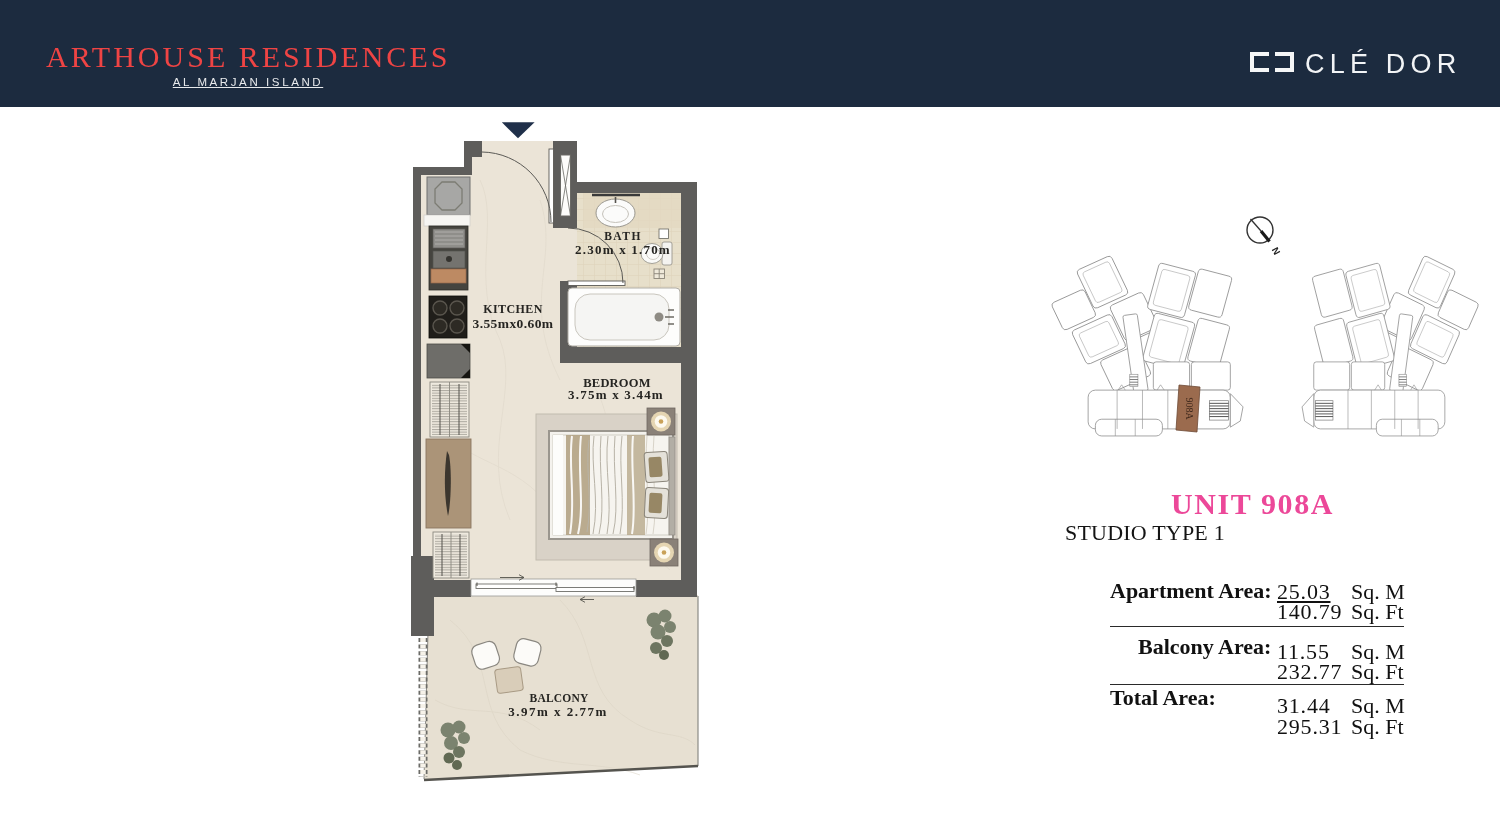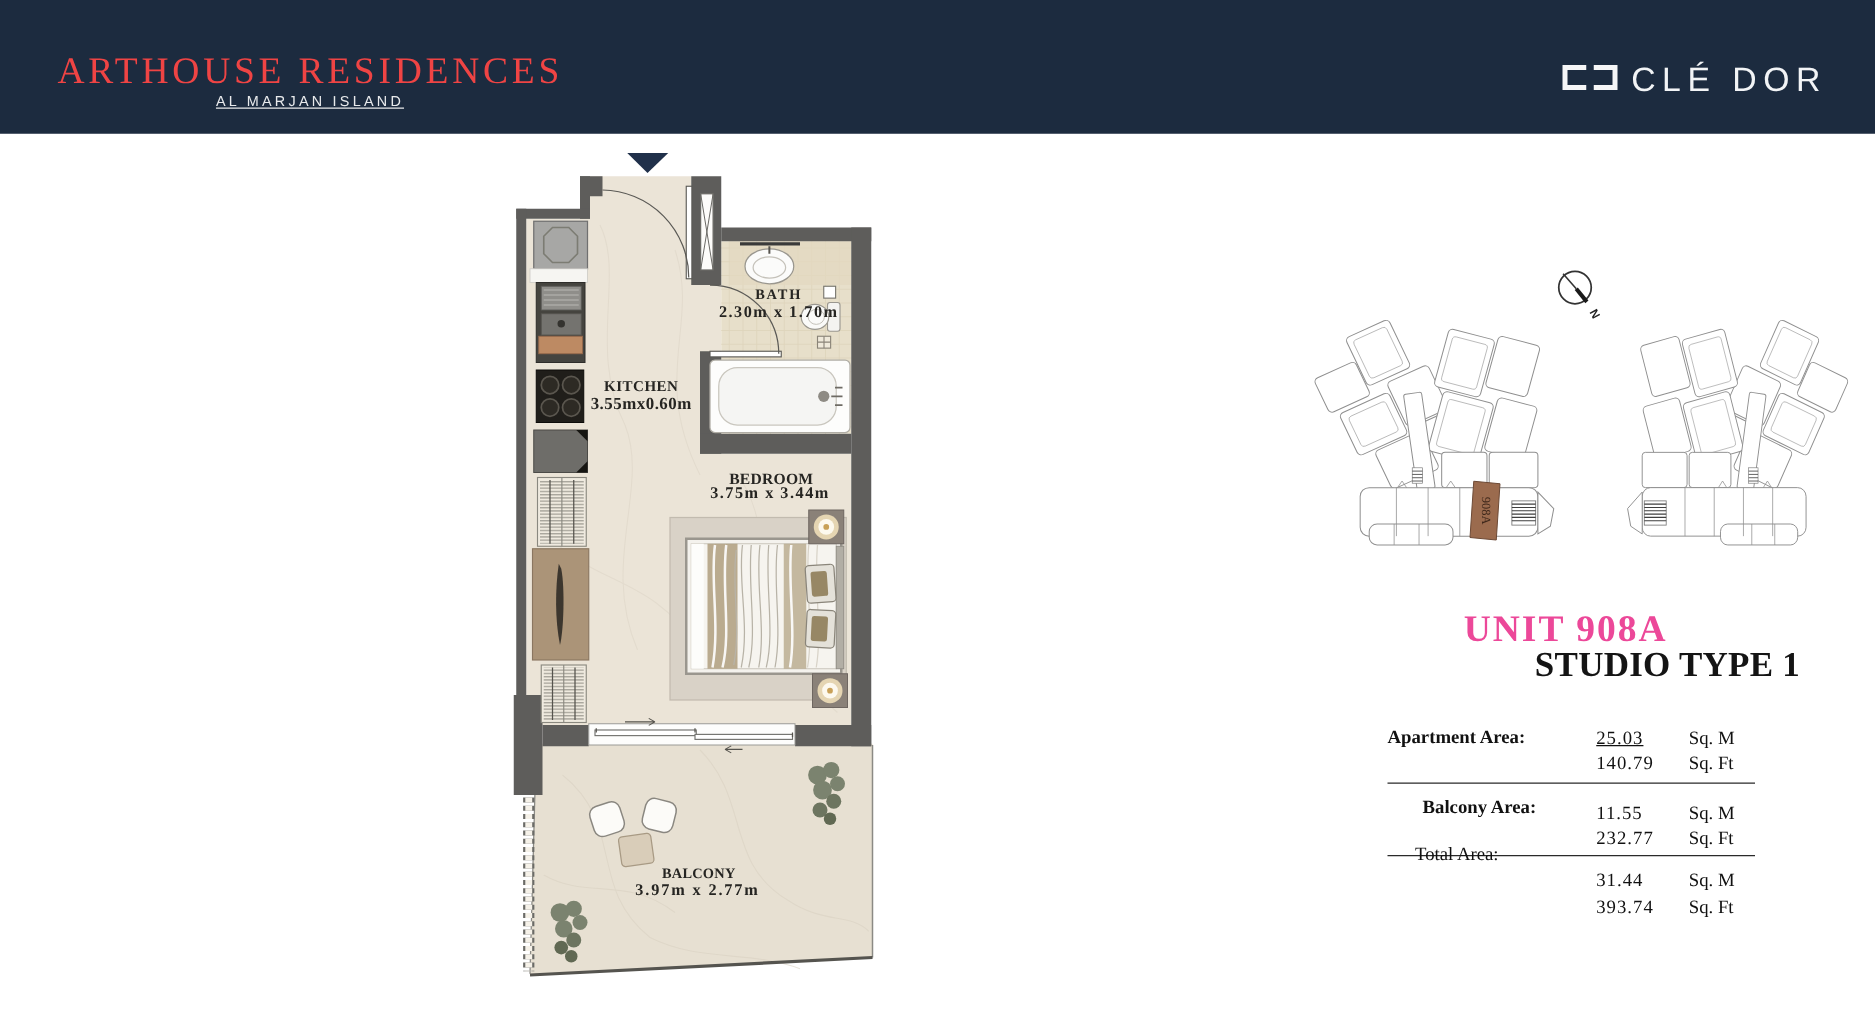--- a/index.html
+++ b/index.html
@@ -366,39 +366,39 @@
   <g>
     <circle cx="1260" cy="230" r="13" fill="none" stroke="#333333" stroke-width="1.4"></circle>
     <path d="M1250.5,219 L1261,231" stroke="#333333" stroke-width="1.3" fill="none"></path>
     <path d="M1261,231 L1269.5,241.5" stroke="#1a1a1a" stroke-width="3.2" fill="none"></path>
     <text x="1271.5" y="249.5" font-family="Liberation Sans,sans-serif" font-size="9.5" font-weight="bold" fill="#222222" transform="rotate(62 1271.5 249.5)">N</text>
   </g>
 </svg>
 
 <div class="abs" style="left:1065px;top:488.5px;width:375px;text-align:center;color:#ec4899;
      font-size:30px;letter-spacing:1.6px;font-weight:bold;line-height:30px;">UNIT 908A</div>
-<div class="abs" style="left:1065px;top:518px;width:375px;text-align:right;color:#141414;
-     font-size:28px;letter-spacing:0.2px;font-weight:bold;line-height:30px;">STUDIO TYPE 1</div>
-
-<div class="abs" style="left:1110px;top:579.5px;width:300px;height:165px;color:#111;font-size:15px;line-height:21px;">
+<div class="abs" style="left:1065px;top:518px;width:375px;text-align:left;color:#141414;
+     font-size:22px;letter-spacing:0.2px;font-weight:normal;line-height:30px;">STUDIO TYPE 1</div>
+
+<div class="abs" style="left:1110px;top:579.5px;width:300px;height:165px;color:#111;font-size:22px;line-height:21px;">
 
   <span class="abs" style="left:0;top:0;font-weight:bold;">Apartment Area:</span>
   <span class="abs" style="left:167px;top:1px;letter-spacing:0.8px;text-decoration:underline;">25.03</span>
   <span class="abs" style="left:241px;top:1px;">Sq. M</span>
   <span class="abs" style="left:167px;top:21.5px;letter-spacing:0.8px;">140.79</span>
   <span class="abs" style="left:241px;top:21.5px;">Sq. Ft</span>
 
   <div class="abs" style="left:0;top:46.8px;width:294px;border-top:1.8px solid #2a2a2a;"></div>
 
   <span class="abs" style="left:0;top:56.3px;font-weight:bold;margin-left:28px;">Balcony Area:</span>
   <span class="abs" style="left:167px;top:61px;letter-spacing:0.8px;">11.55</span>
   <span class="abs" style="left:241px;top:61px;">Sq. M</span>
   <span class="abs" style="left:167px;top:81.8px;letter-spacing:0.8px;">232.77</span>
   <span class="abs" style="left:241px;top:81.8px;">Sq. Ft</span>
 
   <div class="abs" style="left:0;top:104.8px;width:294px;border-top:1.8px solid #2a2a2a;"></div>
 
-  <span class="abs" style="left:0;top:94px;font-weight:normal;margin-left:22px;">Total Area:</span>
+  <span class="abs" style="left:0;top:107px;font-weight:bold;">Total Area:</span>
   <span class="abs" style="left:167px;top:115.7px;letter-spacing:0.8px;">31.44</span>
   <span class="abs" style="left:241px;top:115.7px;">Sq. M</span>
-  <span class="abs" style="left:167px;top:136.4px;letter-spacing:0.8px;">393.74</span>
+  <span class="abs" style="left:167px;top:136.4px;letter-spacing:0.8px;">295.31</span>
   <span class="abs" style="left:241px;top:136.4px;">Sq. Ft</span>
 </div>
 
 </body></html>

